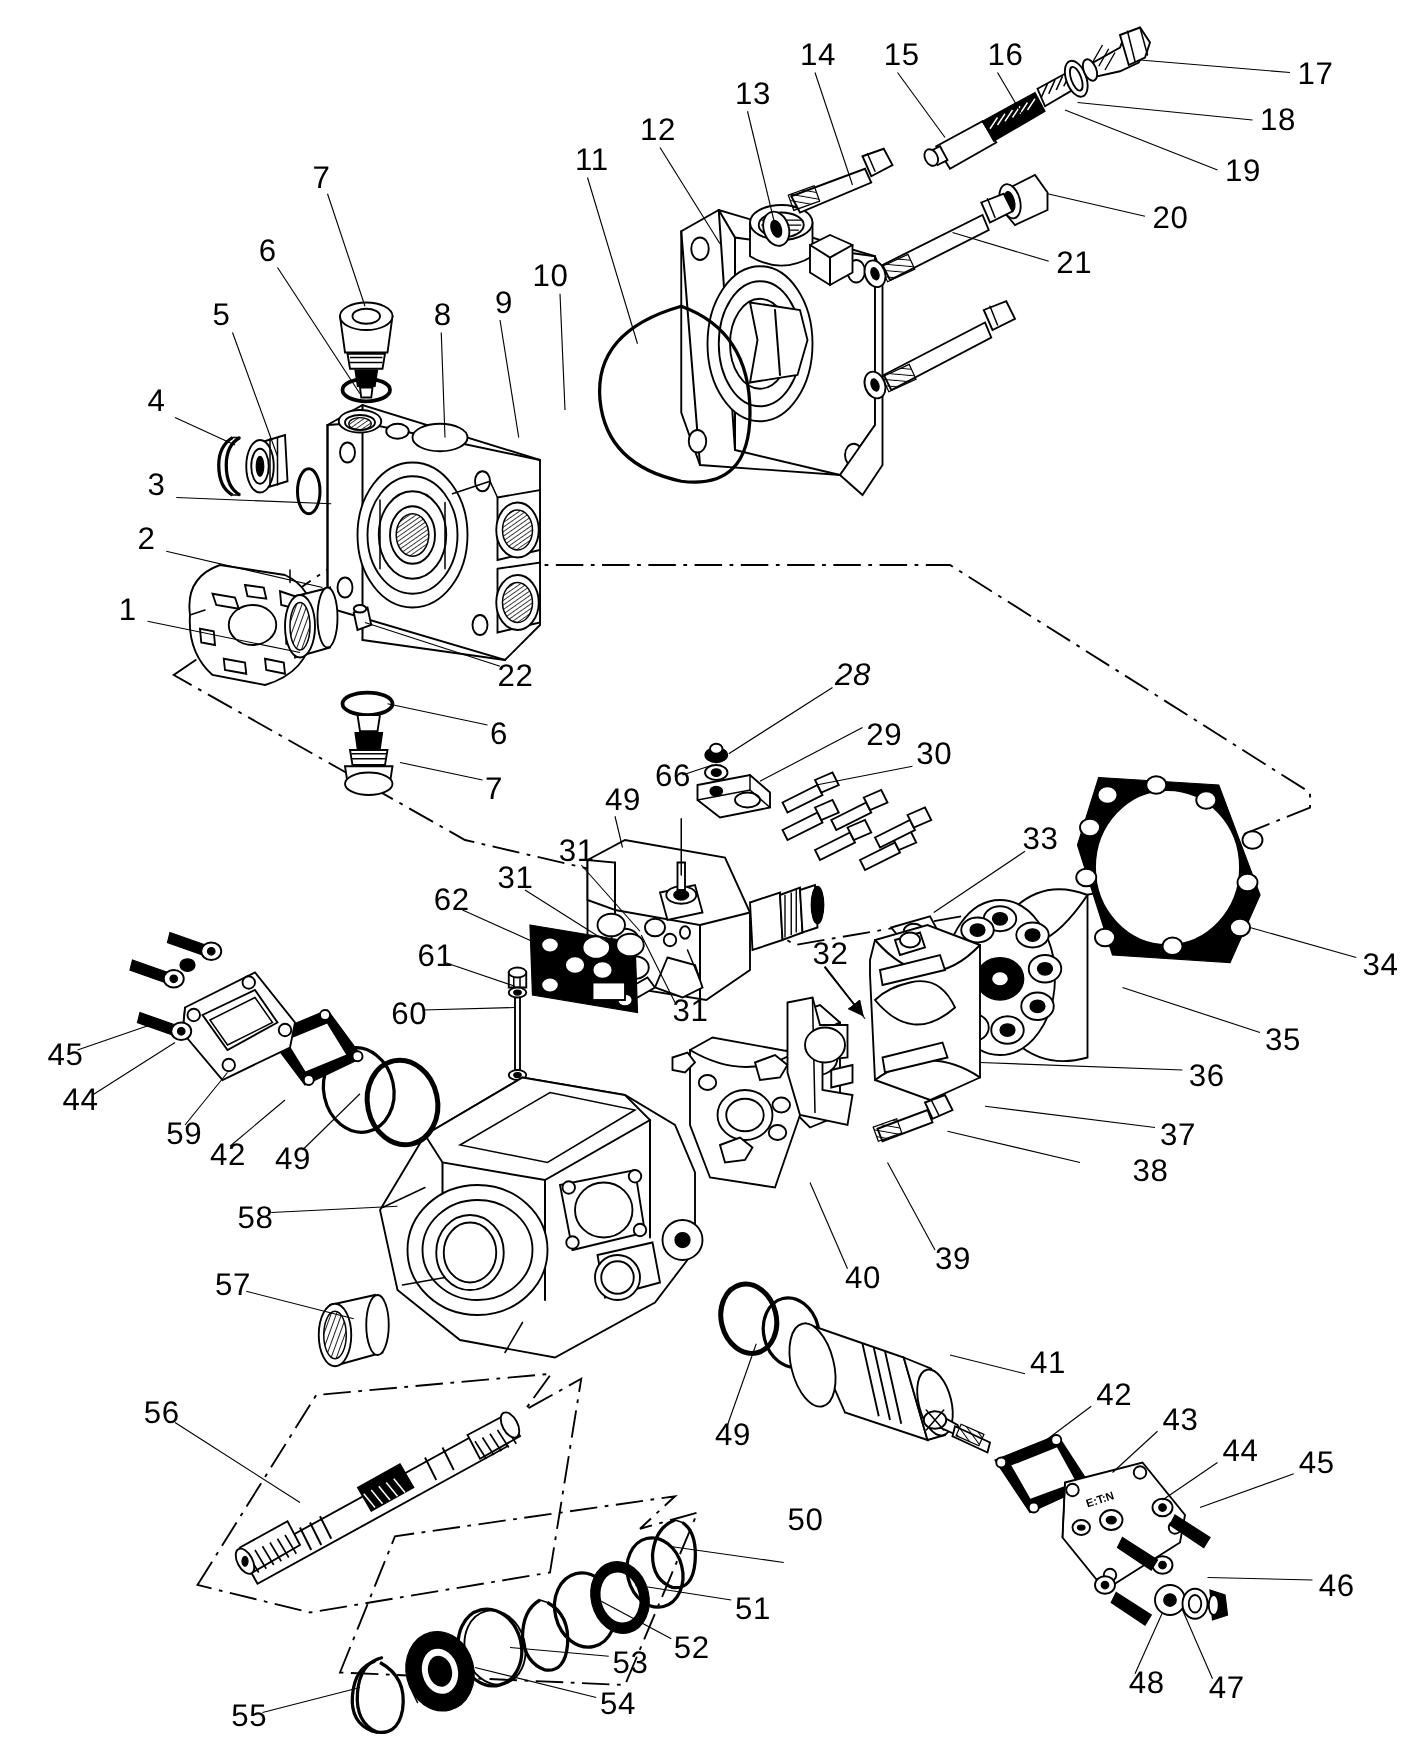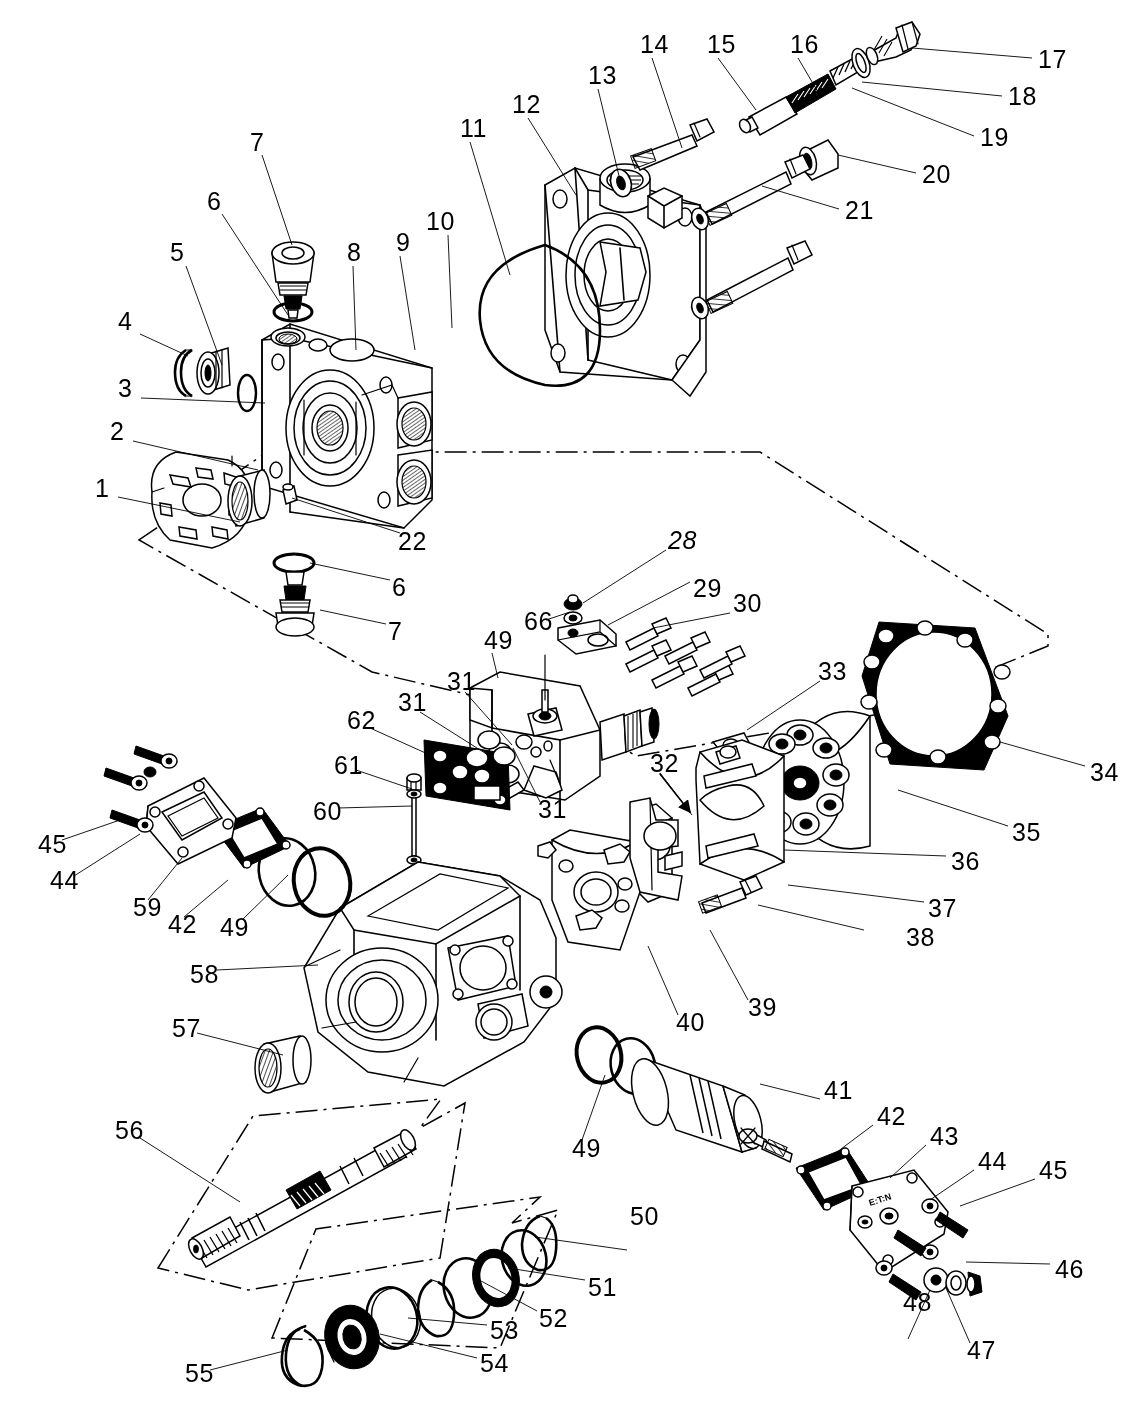--- a/index.html
+++ b/index.html
@@ -803,21 +803,21 @@
       <div class="callout" style="left: 588px; top: 1275px;">51</div>
       <div class="callout" style="left: 630px; top: 1204px;">50</div>
       <div class="callout" style="left: 572px; top: 1136px;">49</div>
       <div class="callout" style="left: 824px; top: 1078px;">41</div>
       <div class="callout" style="left: 877px; top: 1104px;">42</div>
       <div class="callout" style="left: 930px; top: 1124px;">43</div>
       <div class="callout" style="left: 978px; top: 1149px;">44</div>
       <div class="callout" style="left: 1039px; top: 1158px;">45</div>
       <div class="callout" style="left: 1055px; top: 1257px;">46</div>
       <div class="callout" style="left: 967px; top: 1338px;">47</div>
-      <div class="callout" style="left: 903px; top: 1290px; text-align: center;">48</div>
+      <div class="callout" style="left: 903px; top: 1334px; text-align: center;">48</div>
       <div class="callout" style="left: 676px; top: 1010px;">40</div>
       <div class="callout" style="left: 748px; top: 995px;">39</div>
       <div class="callout" style="left: 906px; top: 925px;">38</div>
       <div class="callout" style="left: 928px; top: 896px;">37</div>
       <div class="callout" style="left: 951px; top: 849px;">36</div>
       <div class="callout" style="left: 1012px; top: 820px;">35</div>
       <div class="callout" style="left: 1090px; top: 760px; text-align: center;">34</div>
       <div class="callout" style="left: 818px; top: 659px;">33</div>
       <div class="callout" style="left: 650px; top: 751px;">32</div>
     </div>

